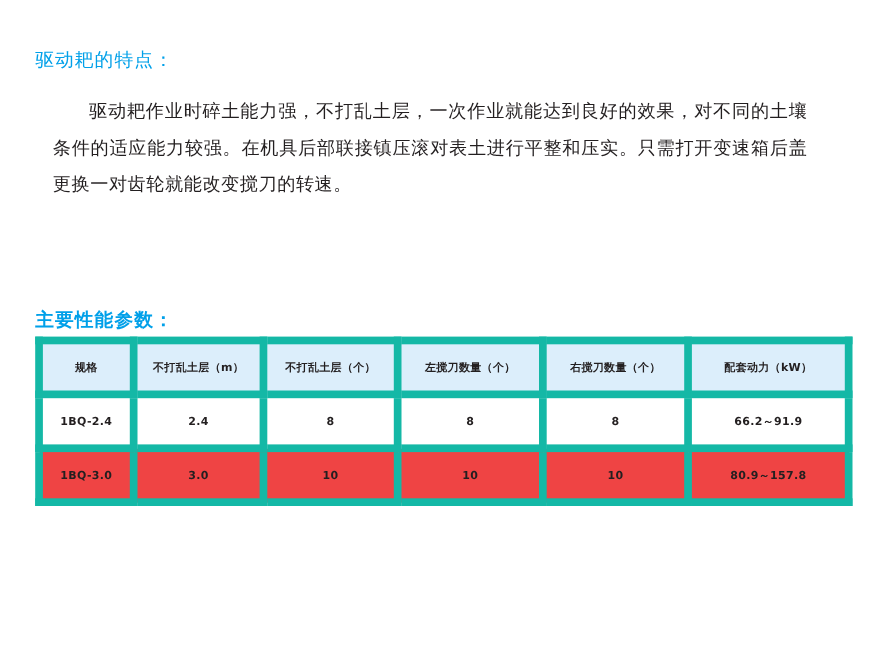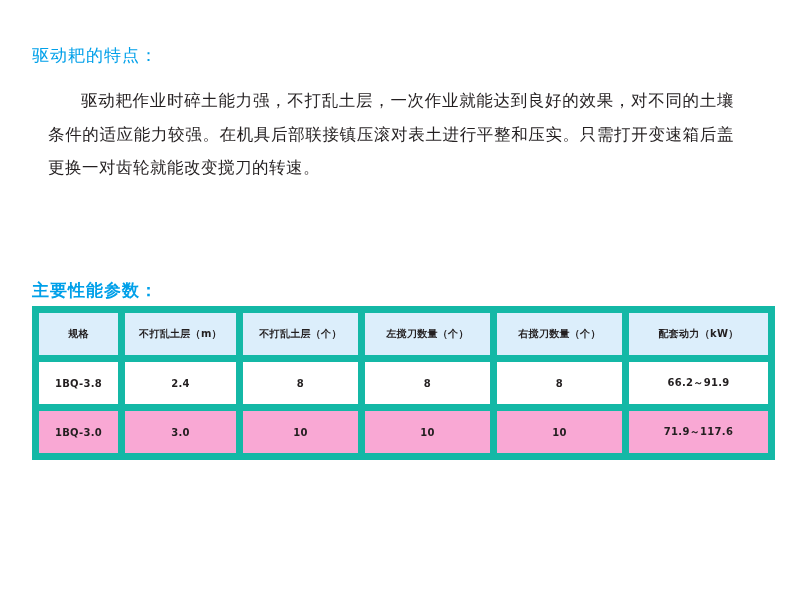--- a/index.html
+++ b/index.html
@@ -65,21 +65,21 @@
     padding: 0 2px;
     letter-spacing: 0.3px;
   }
   table.spec-table thead th {
     background: #dceefb;
   }
   table.spec-table tbody tr.row-odd td {
     background: #ffffff;
   }
   table.spec-table tbody tr.row-even td {
-    background: #f9a8d4;
+    background: #ef4444;
     text-align: center;
   }
   .col-0 { width: 86px; }
   .col-1 { width: 118px; }
   .col-2 { width: 122px; }
   .col-3 { width: 132px; }
   .col-4 { width: 132px; }
   .col-5 { width: 146px; }
 </style>
 </head>
@@ -109,31 +109,31 @@
         <th>规格</th>
         <th>不打乱土层（m）</th>
         <th>不打乱土层（个）</th>
         <th>左搅刀数量（个）</th>
         <th>右搅刀数量（个）</th>
         <th>配套动力（kW）</th>
       </tr>
     </thead>
     <tbody>
       <tr class="row-odd">
-        <td>1BQ-3.8</td>
+        <td>1BQ-2.4</td>
         <td>2.4</td>
         <td>8</td>
         <td>8</td>
         <td>8</td>
         <td>66.2～91.9</td>
       </tr>
       <tr class="row-even">
         <td>1BQ-3.0</td>
         <td>3.0</td>
         <td>10</td>
         <td>10</td>
         <td>10</td>
-        <td>71.9～117.6</td>
+        <td>80.9～157.8</td>
       </tr>
     </tbody>
   </table>
 
 </div>
 
 </body></html>

